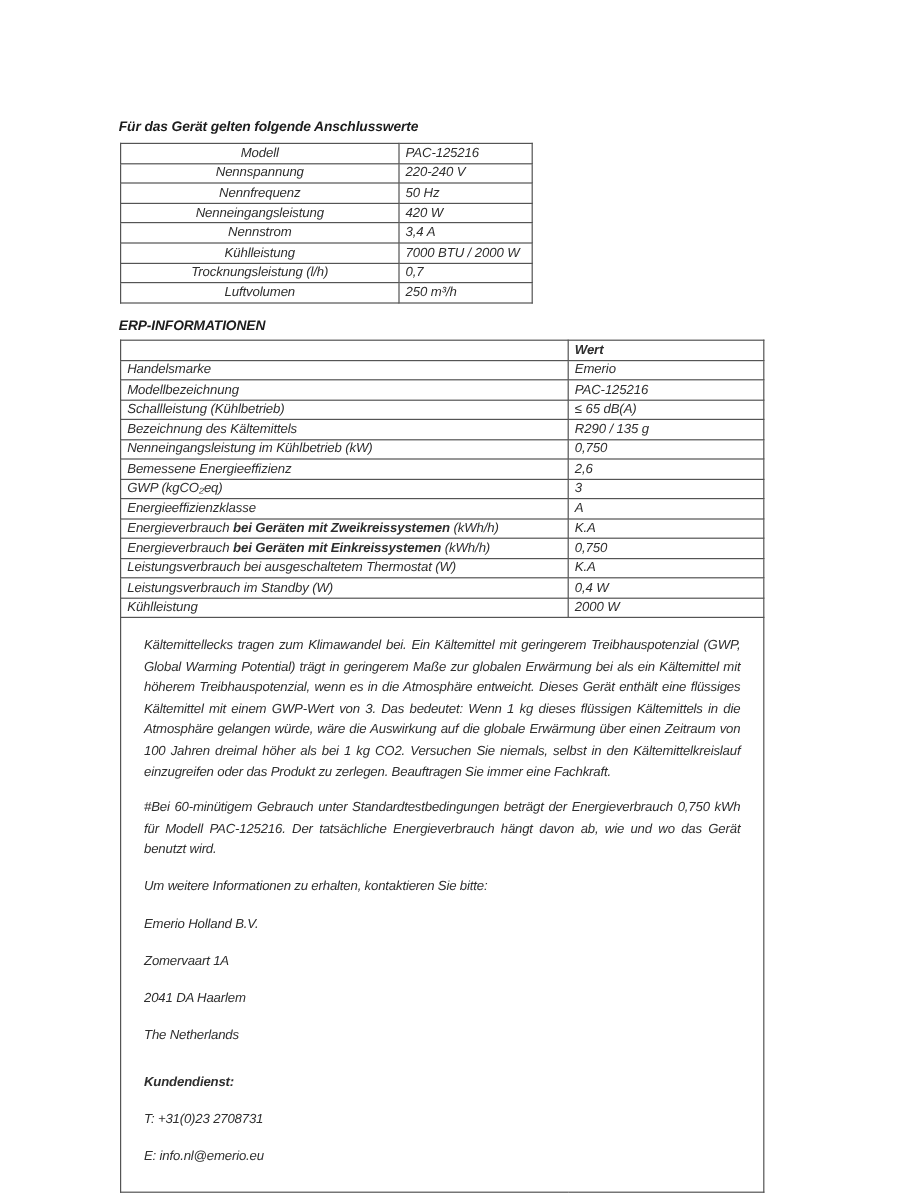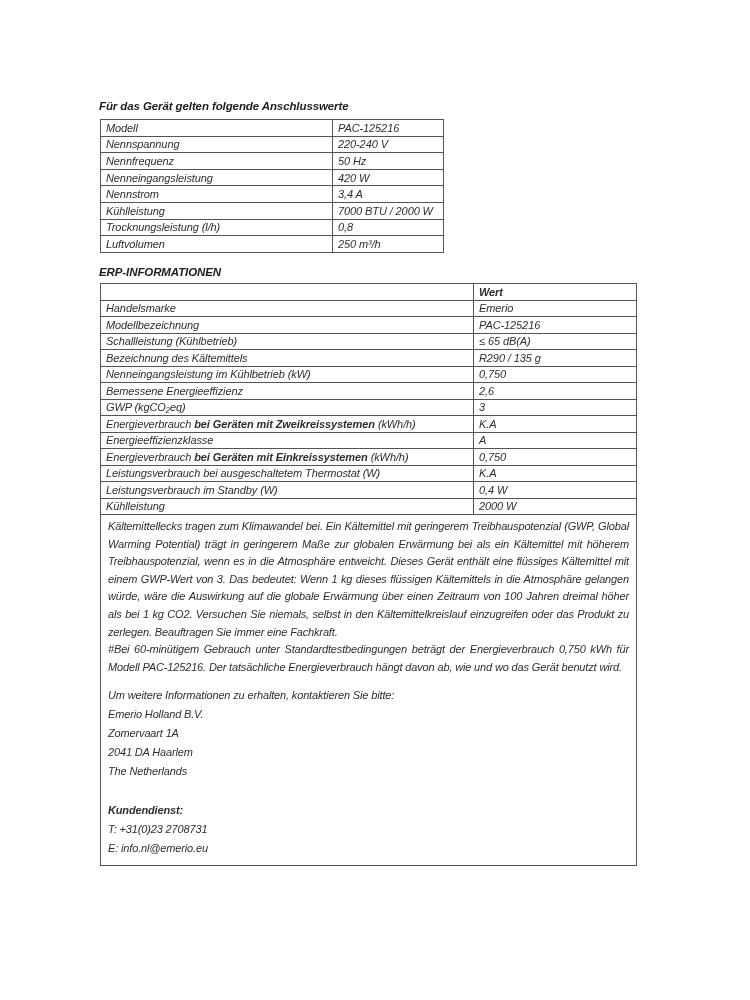--- a/index.html
+++ b/index.html
@@ -18,30 +18,30 @@
     font-size:11.5px;font-weight:bold;color:#1c1c1c;letter-spacing:-0.1px;
   }
   table{border-collapse:collapse;table-layout:fixed;}
   td{
     border:1px solid #545454;padding:0 5px;vertical-align:middle;
     font-size:11px;letter-spacing:-0.1px;color:#2e2e2e;
     overflow:hidden;white-space:nowrap;
   }
   .t1{position:absolute;left:100px;top:119px;width:344px;}
   .t1 td{height:15.6px;}
-  .t1 td.c1{width:221px;}
+  .t1 td.c1{width:221px;text-align:center;}
   .t2{position:absolute;left:100px;top:283px;width:537px;padding-left:20px;}
   .t2 td{height:15.5px;}
   .t2 td.c1{width:362px;}
   .t2 tr.head td{font-weight:bold;}
   b{font-weight:bold;}
   .bigcell{
     white-space:normal;height:auto;padding:3px 7px 7px 7px;vertical-align:top;
   }
-  .bigcell p{margin:0;font-size:11px;line-height:17.6px;letter-spacing:-0.15px;color:#2e2e2e;}
+  .bigcell p{margin:12px;font-size:11px;line-height:17.6px;letter-spacing:-0.15px;color:#2e2e2e;}
   .bigcell p.just{text-align:justify;}
   .contact-intro{margin-top:10px !important;}
   .addr{line-height:19px !important;}
   .service-head{margin-top:20px !important;font-weight:bold;color:#1c1c1c;line-height:19px !important;}
   .service-line{line-height:19px !important;}
 </style>
 </head>
 <body>
 
 <div class="page">
@@ -69,21 +69,21 @@
       <tr>
         <td class="c1">Nennstrom</td>
         <td>3,4 A</td>
       </tr>
       <tr>
         <td class="c1">Kühlleistung</td>
         <td>7000 BTU / 2000 W</td>
       </tr>
       <tr>
         <td class="c1">Trocknungsleistung (l/h)</td>
-        <td>0,8</td>
+        <td>0,7</td>
       </tr>
       <tr>
         <td class="c1">Luftvolumen</td>
         <td>250 m³/h</td>
       </tr>
     </tbody>
   </table>
 
   <p class="h2">ERP-INFORMATIONEN</p>
 
@@ -115,26 +115,26 @@
       </tr>
       <tr>
         <td class="c1">Bemessene Energieeffizienz</td>
         <td>2,6</td>
       </tr>
       <tr>
         <td class="c1">GWP (kgCO₂eq)</td>
         <td>3</td>
       </tr>
       <tr>
+        <td class="c1">Energieeffizienzklasse</td>
+        <td>A</td>
+      </tr>
+      <tr>
         <td class="c1"><span>Energieverbrauch </span><b>bei Geräten mit Zweikreissystemen</b><span> (kWh/h)</span></td>
         <td>K.A</td>
-      </tr>
-      <tr>
-        <td class="c1">Energieeffizienzklasse</td>
-        <td>A</td>
       </tr>
       <tr>
         <td class="c1"><span>Energieverbrauch </span><b>bei Geräten mit Einkreissystemen</b><span> (kWh/h)</span></td>
         <td>0,750</td>
       </tr>
       <tr>
         <td class="c1">Leistungsverbrauch bei ausgeschaltetem Thermostat (W)</td>
         <td>K.A</td>
       </tr>
       <tr>

